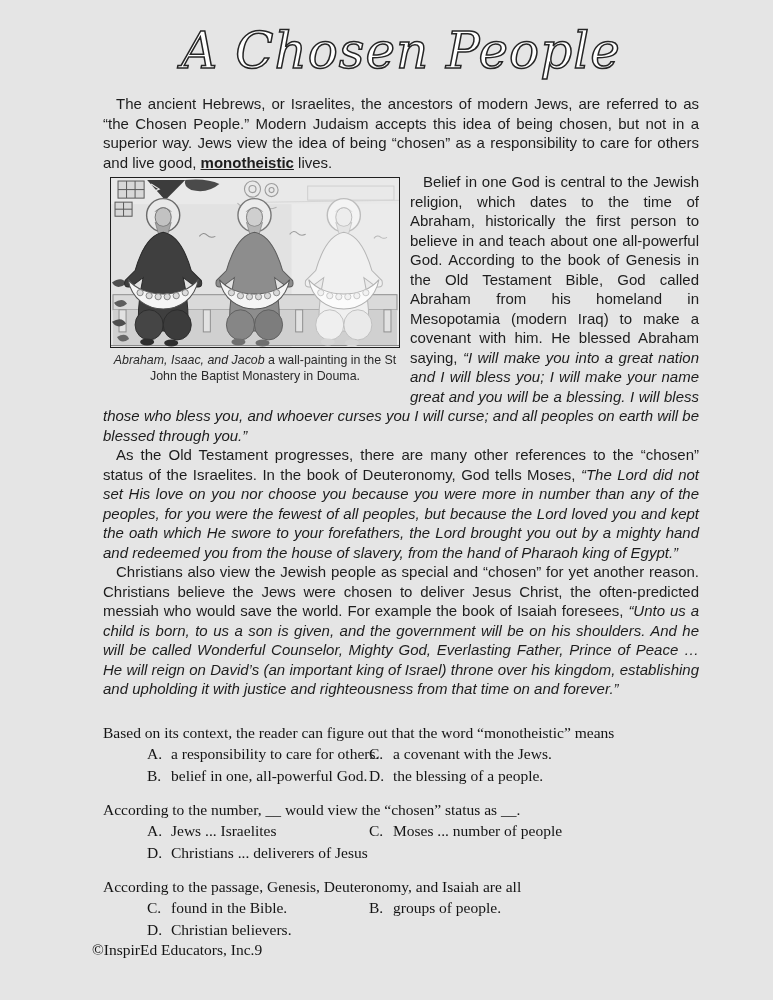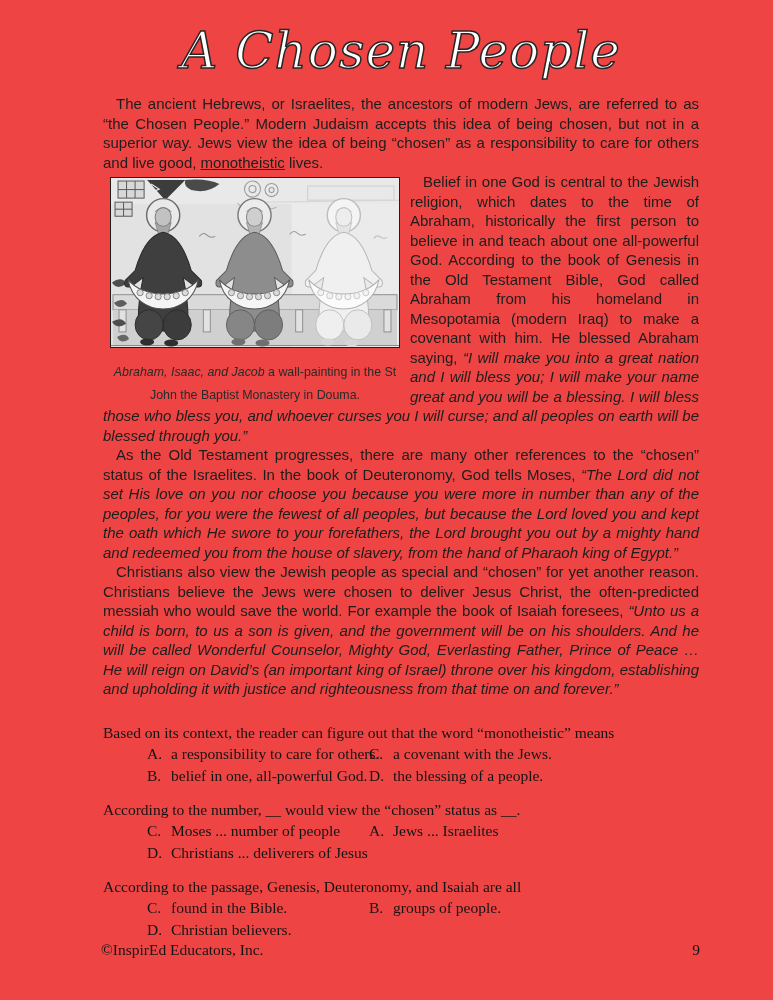--- a/index.html
+++ b/index.html
@@ -1,37 +1,37 @@
 <!DOCTYPE html>
 <html><head>
 <meta charset="utf-8">
 <style>
   html,body{margin:0;padding:0;background:#ffffff;}
-  .page{position:relative;width:773px;height:1000px;background:#ef4444;overflow:hidden;
+  .page{position:relative;width:773px;height:1000px;background:#e5e5e5;overflow:hidden;
         font-family:"Liberation Sans","DejaVu Sans",sans-serif;color:#1d1d1d;}
   .content{position:absolute;left:103px;top:0;width:596px;}
   .title-svg{display:block;margin:12px auto 0 auto;}
   .para{font-size:15px;line-height:19.5px;text-align:justify;text-indent:13px;margin:0;}
   .intro{margin-top:2px;}
   .passage{margin-top:0;}
   .figure{float:left;width:290px;height:216px;margin:5px 10px 0 7px;}
   .artwork{box-sizing:border-box;width:290px;height:171px;border:1.5px solid #1f1f1f;background:#e2e2e2;}
   .artwork svg{display:block;width:100%;height:100%;}
-  .figcap{margin-top:13px;font-size:12.4px;line-height:23px;text-align:center;text-indent:0;color:#2a2a2a;}
+  .figcap{margin-top:4px;font-size:12.4px;line-height:16px;text-align:center;text-indent:0;color:#2a2a2a;}
   .sg-i{font-style:italic;}
-  .sg-bu{font-weight:400;text-decoration:underline;}
+  .sg-bu{font-weight:700;text-decoration:underline;}
   .questions{clear:none;margin-top:23px;font-family:"Liberation Serif","DejaVu Serif",serif;
              font-size:15.5px;color:#141414;}
   .question{margin-bottom:11px;}
   .q-stem{line-height:21px;}
   .q-options{display:grid;grid-template-columns:222px 1fr;padding-left:44px;line-height:22.5px;}
   .opt{white-space:nowrap;}
   .opt-label{display:inline-block;width:24px;}
-  .footer{position:absolute;top:941px;left:101px;width:599px;display:flex;
-          justify-content:space-between;font-family:"Liberation Serif","DejaVu Serif",serif;
+  .footer{position:absolute;top:941px;left:92px;width:599px;display:flex;
+          font-family:"Liberation Serif","DejaVu Serif",serif;
           font-size:15.5px;color:#141414;}
 </style>
 </head>
 <body>
 
 <div class="page">
   <div class="content">
 
     <svg class="title-svg" width="596" height="80" viewBox="0 0 596 80">
       <text x="298" y="56" text-anchor="middle" font-family="DejaVu Serif, serif" font-size="50" font-style="italic" letter-spacing="1" fill="#ffffff" stroke="#262626" stroke-width="1.5">A Chosen People</text>
@@ -167,22 +167,22 @@
           <span class="opt"><span class="opt-label">A.</span><span>a responsibility to care for others.</span></span>
           <span class="opt"><span class="opt-label">C.</span><span>a covenant with the Jews.</span></span>
           <span class="opt"><span class="opt-label">B.</span><span>belief in one, all-powerful God.</span></span>
           <span class="opt"><span class="opt-label">D.</span><span>the blessing of a people.</span></span>
         </div>
       </div>
 
       <div class="question">
         <div class="q-stem">According to the number, __ would view the “chosen” status as __.</div>
         <div class="q-options">
+          <span class="opt"><span class="opt-label">A.</span><span>Jews ... Israelites</span></span>
           <span class="opt"><span class="opt-label">C.</span><span>Moses ... number of people</span></span>
-          <span class="opt"><span class="opt-label">A.</span><span>Jews ... Israelites</span></span>
           <span class="opt"><span class="opt-label">D.</span><span>Christians ... deliverers of Jesus</span></span>
         </div>
       </div>
 
       <div class="question">
         <div class="q-stem">According to the passage, Genesis, Deuteronomy, and Isaiah are all</div>
         <div class="q-options">
           <span class="opt"><span class="opt-label">C.</span><span>found in the Bible.</span></span>
           <span class="opt"><span class="opt-label">B.</span><span>groups of people.</span></span>
           <span class="opt"><span class="opt-label">D.</span><span>Christian believers.</span></span>

